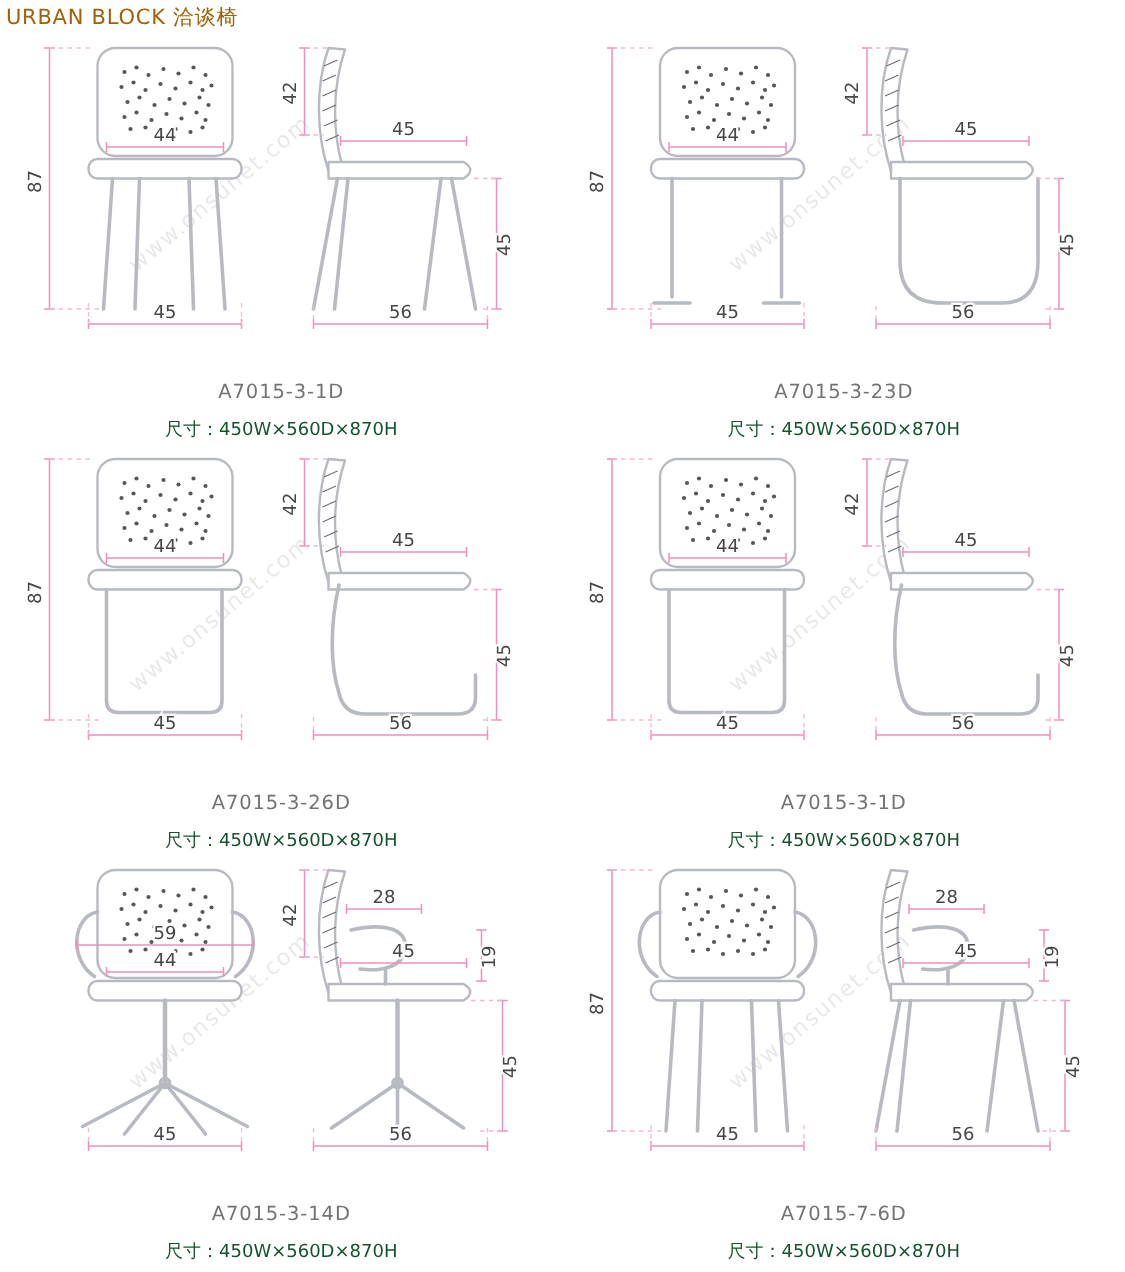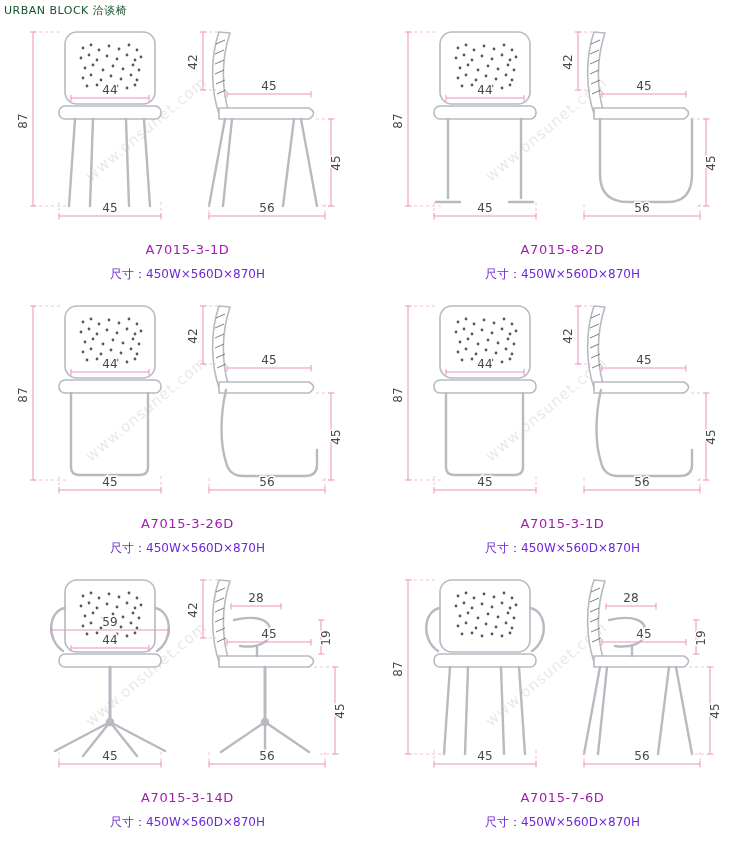--- a/index.html
+++ b/index.html
@@ -1,33 +1,33 @@
 <!DOCTYPE html>
 <html><head>
 <meta charset="utf-8">
 <style>
   *{box-sizing:border-box}
   html,body{margin:0;padding:0}
   body{width:750px;height:848px;background:#fff;position:relative;overflow:hidden;
        font-family:"DejaVu Sans","Liberation Sans",sans-serif}
-  .title{position:absolute;top:3px;left:4px;font-size:11px;color:#14532d;letter-spacing:.5px}
+  .title{position:absolute;top:3px;left:4px;font-size:14px;color:#a16207;letter-spacing:.5px}
   .grid{position:absolute;top:26px;left:0;width:750px;display:grid;
         grid-template-columns:375px 375px;grid-auto-rows:274px}
   .cell{display:flex;flex-direction:column;align-items:center}
   svg.draw{display:block}
   .ln{stroke:#b7bac0;fill:none;stroke-width:1.6;stroke-linecap:round;stroke-linejoin:round}
   .f{fill:#fff}
   .lg{stroke:#b7bac0;stroke-width:2.4;stroke-linecap:round;fill:none}
   .ht{stroke:#6d7176;stroke-width:.9}
   .dim{stroke:#ef8fbd;stroke-width:1;marker-start:url(#tk);marker-end:url(#tk)}
   .ext{stroke:#f3b9d6;stroke-width:.9;stroke-dasharray:3 3}
   .dtxt{fill:#474747;font-size:12px;font-family:"DejaVu Sans",sans-serif;text-anchor:middle;
         stroke:#fff;stroke-width:3px;paint-order:stroke}
-  .model{margin-top:4px;font-size:13px;color:#a21caf;letter-spacing:.6px}
-  .size{margin-top:9px;font-size:12px;color:#6d28d9}
+  .model{margin-top:16px;font-size:13px;color:#737373;letter-spacing:.6px}
+  .size{margin-top:9px;font-size:12px;color:#14532d}
   .wm{position:absolute;color:rgba(130,130,130,.18);font-size:15px;letter-spacing:1px;
       transform:rotate(-40deg);pointer-events:none;white-space:nowrap}
 </style>
 </head>
 <body>
 
 <svg width="0" height="0" style="position:absolute" aria-hidden="true">
   <defs>
     <marker id="tk" markerWidth="7" markerHeight="7" refX="3.5" refY="3.5" orient="auto">
       <path d="M3.5,0 L3.5,7" stroke="#ef8fbd" stroke-width="1"></path>
@@ -240,21 +240,21 @@
           <use href="#dims-std"></use>
         </g>
       <text class="dtxt" x="14" y="95" transform="rotate(-90 14 95)">87</text>
       <text class="dtxt" x="97" y="68">44</text>
       <text class="dtxt" x="97" y="186">45</text>
       <text class="dtxt" x="184" y="36" transform="rotate(-90 184 36)">42</text>
       <text class="dtxt" x="256" y="64">45</text>
       <text class="dtxt" x="327" y="137" transform="rotate(-90 327 137)">45</text>
       <text class="dtxt" x="254" y="186">56</text>
     </svg>
-    <div class="model">A7015-8-2D</div>
+    <div class="model">A7015-3-23D</div>
     <div class="size">尺寸：450W×560D×870H</div>
   </div>
 
   <div class="cell">
     <svg class="draw" viewBox="0 0 350 212" width="350" height="212">
       <g>
         <use href="#front-shell"></use>
           <use href="#cantF"></use>
       </g>
       <g>

